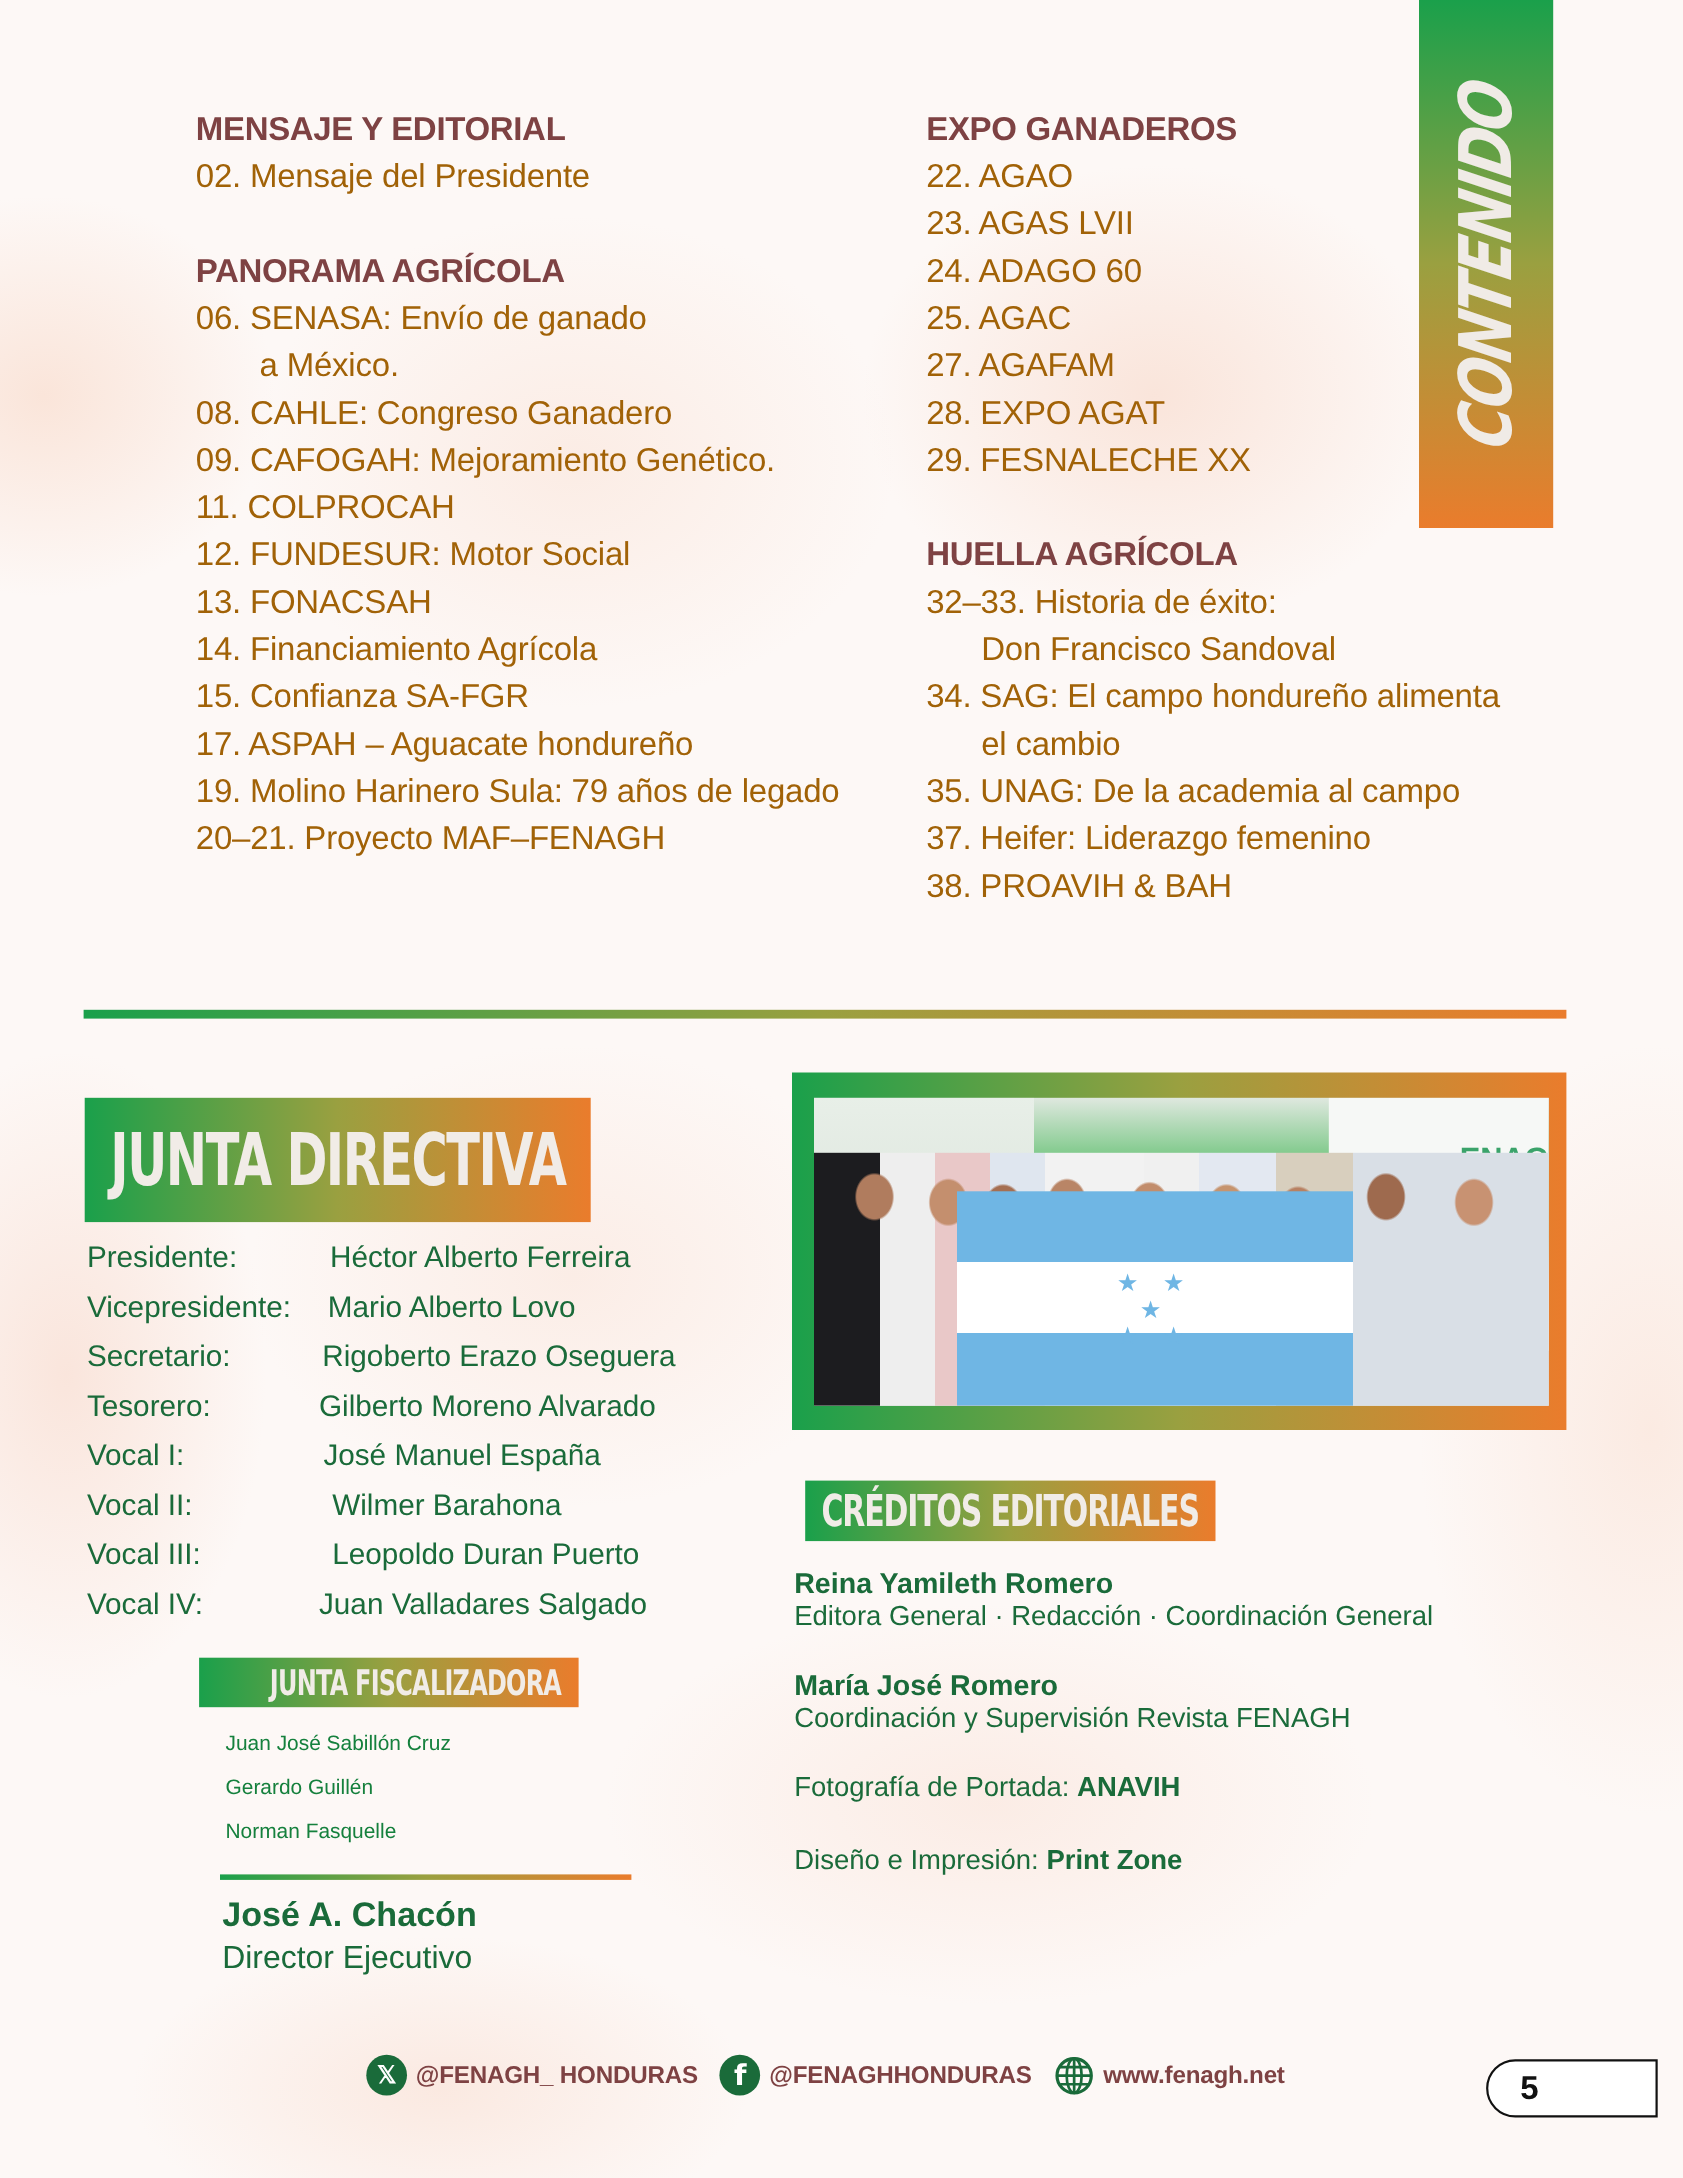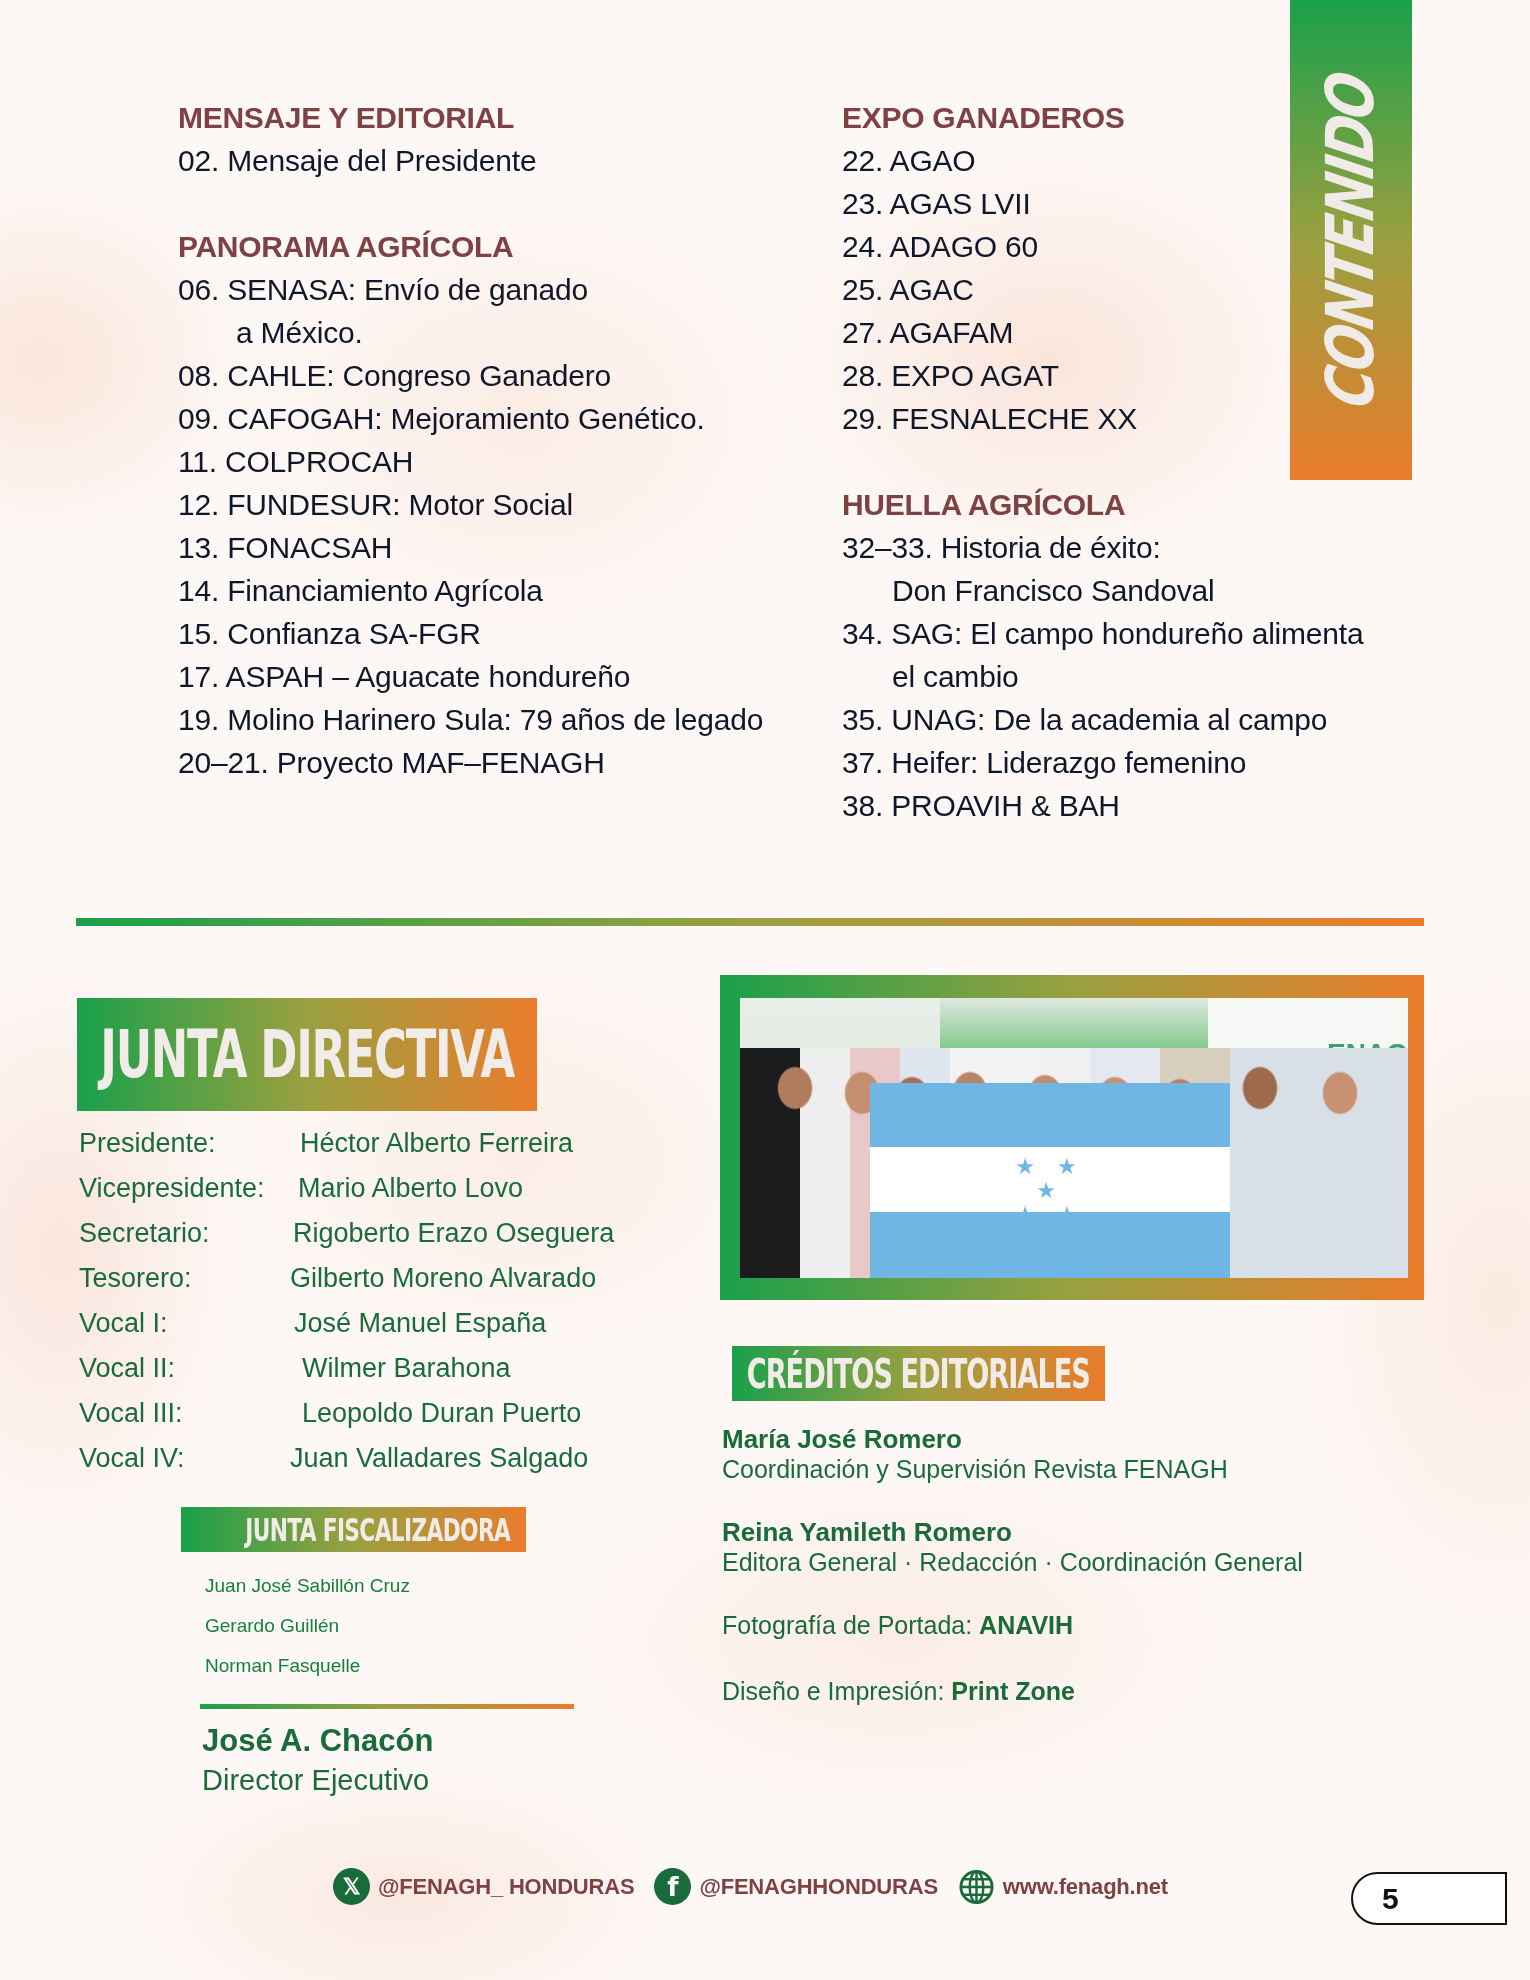--- a/index.html
+++ b/index.html
@@ -25,21 +25,21 @@
     }
     .abs { position: absolute; z-index: 1; }
 
     .toc-col { position: absolute; z-index: 1; }
     .toc-section { margin-bottom: 43px; }
     .toc-heading {
       color: #7e4243; font-weight: bold; font-size: 30px;
       line-height: 43px; letter-spacing: -0.3px;
     }
     .toc-item {
-      color: #0f172a; font-size: 30px; line-height: 43px;
+      color: #a16207; font-size: 30px; line-height: 43px;
       letter-spacing: -0.2px; white-space: nowrap;
     }
     .toc-cont { padding-left: 58px; }
     .toc-cont-r { padding-left: 50px; }
 
     .grad-h { background: linear-gradient(90deg, #1aa04b 0%, #9aa040 50%, #ea7c2c 100%); }
     .grad-v { background: linear-gradient(180deg, #1aa04b 0%, #9aa040 50%, #ea7c2c 100%); }
 
     .contenido-bar {
       left: 1290px; top: 0; width: 122px; height: 480px;
@@ -246,26 +246,26 @@
       <div class="flag-stars">★ ★<br>★<br>★ ★</div>
     </div>
   </div>
 </div>
 
 <div class="abs title-box ce-box grad-h">
   <span>CRÉDITOS EDITORIALES</span>
 </div>
 <div class="abs credits">
   <div class="credit-block">
+    <div class="credit-name">Reina Yamileth Romero</div>
+    <div class="credit-role">Editora General · Redacción · Coordinación General</div>
+  </div>
+  <div class="credit-block">
     <div class="credit-name">María José Romero</div>
     <div class="credit-role">Coordinación y Supervisión Revista FENAGH</div>
-  </div>
-  <div class="credit-block">
-    <div class="credit-name">Reina Yamileth Romero</div>
-    <div class="credit-role">Editora General · Redacción · Coordinación General</div>
   </div>
   <div class="credit-line">
     <span>Fotografía de Portada: </span><b>ANAVIH</b>
   </div>
   <div class="credit-line">
     <span>Diseño e Impresión: </span><b>Print Zone</b>
   </div>
 </div>
 
 <div class="abs footer">

